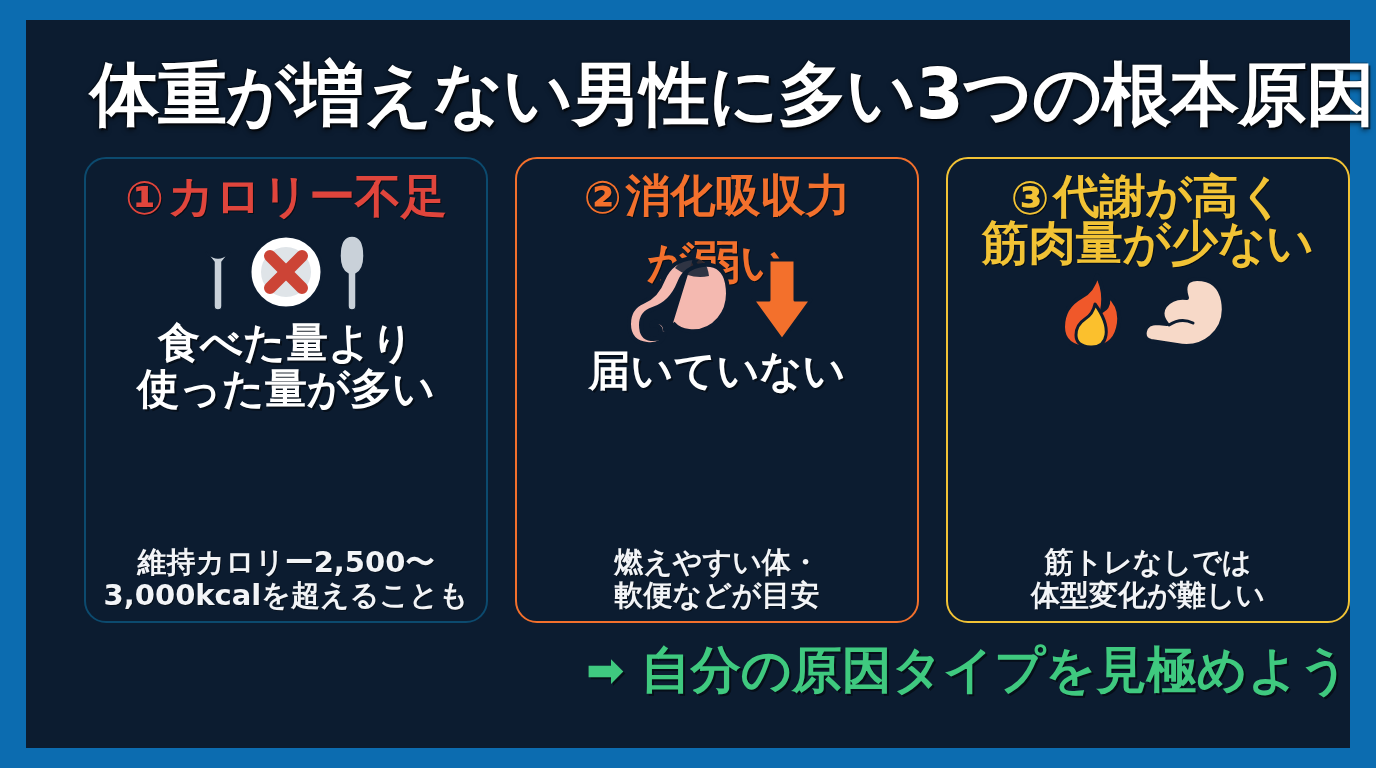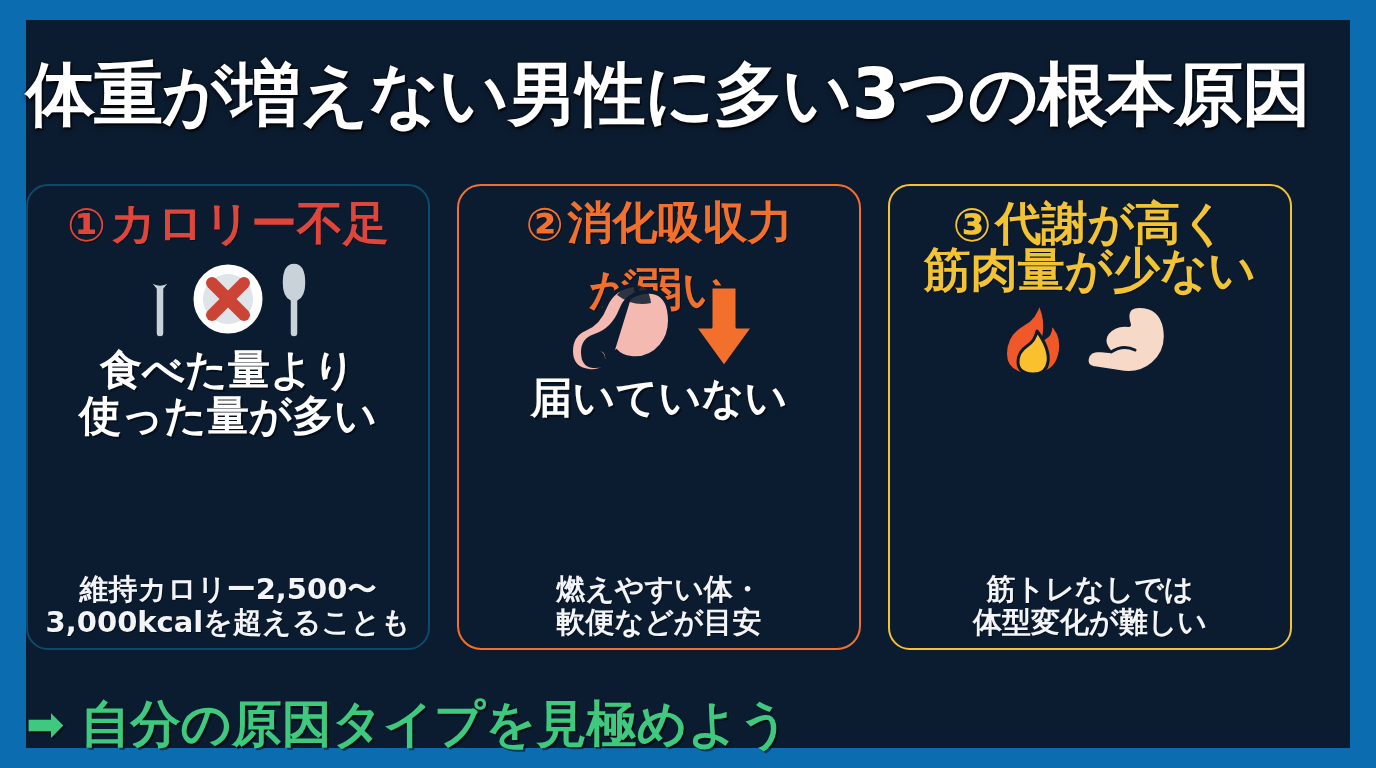--- a/index.html
+++ b/index.html
@@ -26,22 +26,21 @@
   #panel {
     position: absolute;
     left: 26px;
     top: 20px;
     width: 1324px;
     height: 728px;
     background: #0c1c30;
     box-sizing: border-box;
     display: flex;
     flex-direction: column;
-    align-items: flex-start;
-    gap: 27px;
+    align-items: flex-end;
   }
 
   
   .title {
     margin-top: 40px;
     width: 1260px;
     text-align: center;
     color: #ffffff;
     font-size: 69px;
     line-height: 1.0;
@@ -70,21 +69,21 @@
     height: 466px;
     border: 2px solid #0c4a6e;
     border-radius: 22px;
     box-sizing: border-box;
     background: #0c1c30;
     padding: 14px 10px 10px 10px;
     display: flex;
     flex-direction: column;
     align-items: center;
   }
-  .card.c2 { border-color: #f3702c; border-radius: 24px; }
+  .card.c2 { border-color: #f3702c; }
   .card.c3 { border-color: #f2c335; }
 
   
   .card-head {
     width: 100%;
     text-align: center;
     font-weight: 900;
     line-height: 1.02;
     color: #e0453c;
     font-family: "DejaVu Sans", "Liberation Sans", sans-serif;

